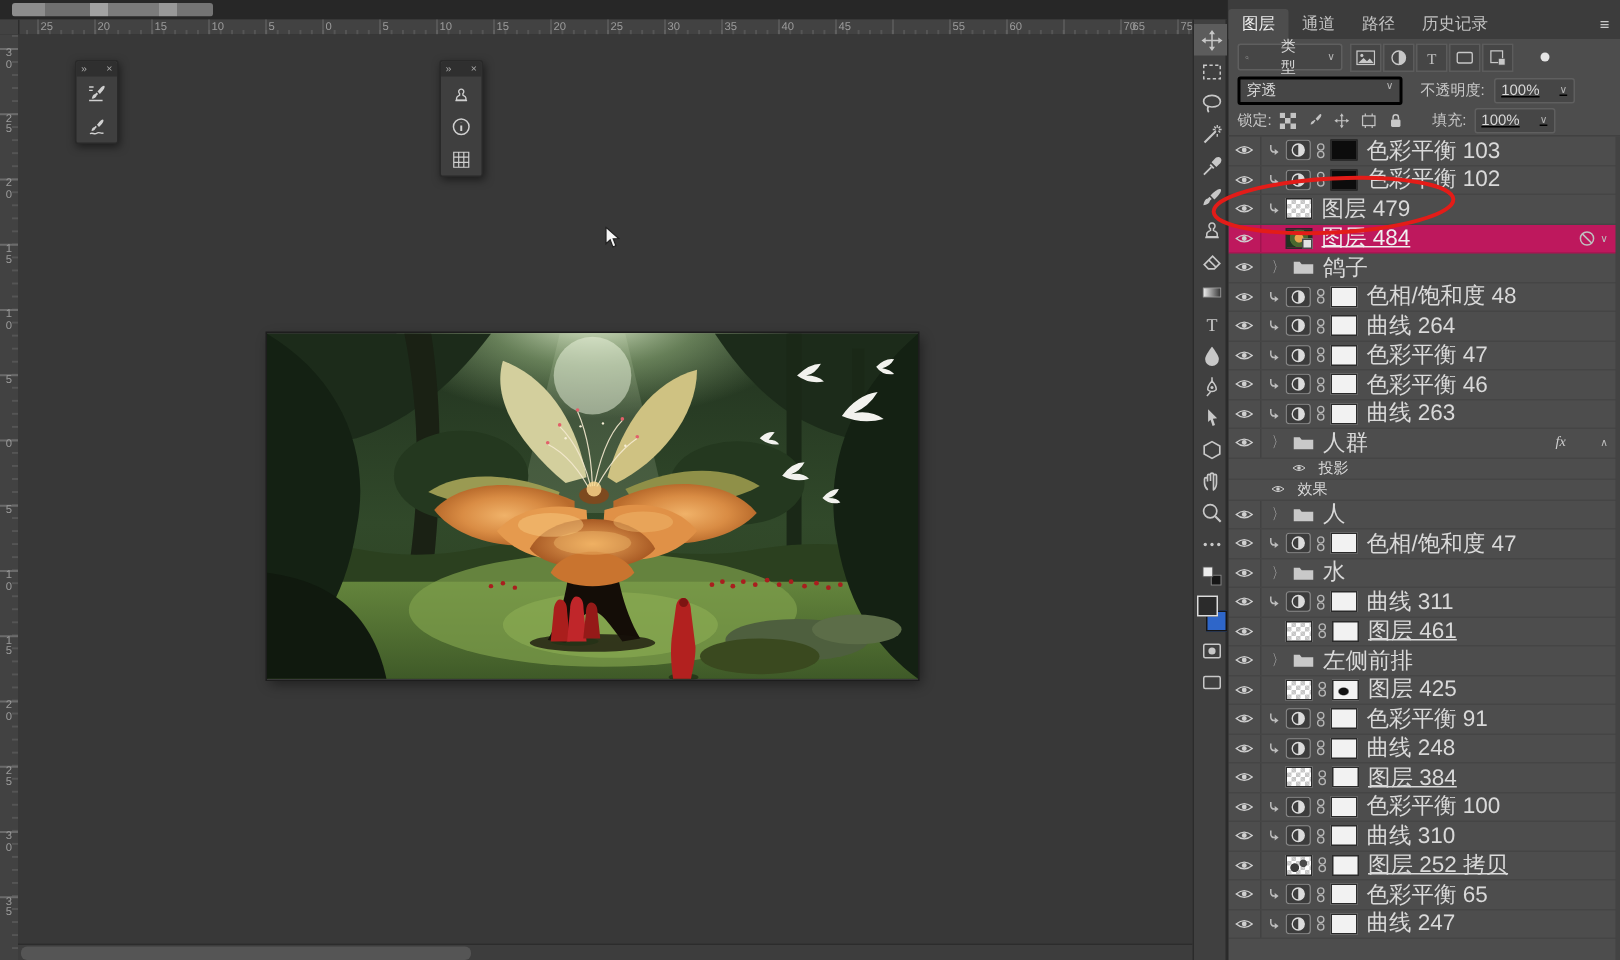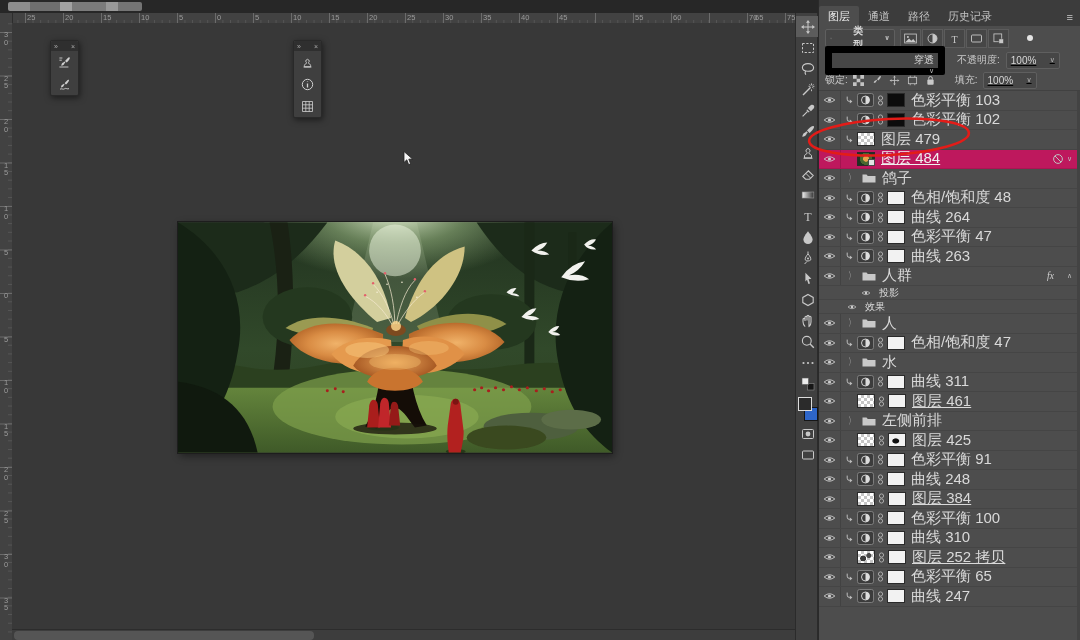--- a/index.html
+++ b/index.html
@@ -40,27 +40,27 @@
   .swatchbox{position:relative;width:23px;height:27px;margin-top:2px;}
   .sw-bg{position:absolute;left:8px;top:11px;width:12px;height:12px;background:#2e66c9;border:1px solid #161616;}
   .sw-fg{position:absolute;left:2px;top:1px;width:12px;height:12px;background:#2b2b2b;border:1px solid #dcdcdc;}
   
   .panel{position:absolute;left:818px;top:0;width:262px;height:640px;background:#4d4d4d;border-left:1px solid #2a2a2a;box-sizing:border-box;}
   .ptabswrap{height:26px;background:#3c3c3c;padding-top:6px;box-sizing:border-box;display:flex;align-items:flex-end;}
   .ptab{padding:0 9px;height:20px;line-height:20px;font-size:11px;color:#c2c2c2;}
   .ptab.active{background:#4d4d4d;color:#ededed;border-radius:2px 2px 0 0;}
   .pmenu{margin-left:auto;margin-right:7px;color:#c9c9c9;font-size:11px;line-height:18px;letter-spacing:0;}
   .frow{display:flex;align-items:center;height:24px;padding:0 6px;gap:4px;}
-  .searchbox{display:flex;align-items:center;gap:21px;background:#464646;border:1px solid #5f5f5f;border-radius:2px;height:16px;padding:0 4px;width:60px;font-weight:bold;}
+  .searchbox{display:flex;align-items:center;gap:21px;background:#464646;border:1px solid #5f5f5f;border-radius:2px;height:16px;padding:0 4px;width:60px;}
   .searchbox .lbl{font-size:10px;color:#d8d8d8;flex:1;}
   .caret{font-size:7px;color:#b5b5b5;}
   .fbtn{width:19px;height:17px;background:#464646;border:1px solid #5c5c5c;display:flex;align-items:center;justify-content:center;margin-left:1px;}
   .fdot{width:6px;height:6px;border-radius:50%;background:#e4e4e4;margin-left:14px;}
   .brow{display:flex;align-items:center;height:20px;padding:0 6px;gap:4px;}
-  .blendbox{display:flex;align-items:flex-end;background:#464646;border:7px solid #000000;border-radius:2px;height:15px;padding:0 4px;width:98px;flex-direction:column;}
+  .blendbox{display:flex;align-items:flex-start;background:#464646;border:2px solid #000000;border-radius:2px;height:15px;padding:0 4px;width:98px;}
   .blendbox .lbl{font-size:10px;color:#d8d8d8;flex:1;}
   .slabel{font-size:10px;color:#c9c9c9;}
   .valbox{display:flex;align-items:center;background:#464646;border:1px solid #5f5f5f;border-radius:2px;height:15px;padding:0 4px;width:44px;margin-left:2px;text-decoration:underline;}
   .valbox .lbl{font-size:10px;color:#d8d8d8;flex:1;}
   .lockrow{display:flex;align-items:center;height:20px;padding:0 6px;gap:3px;border-bottom:1px solid #414141;}
   .lbtn{width:15px;height:14px;display:flex;align-items:center;justify-content:center;}
   
   .lrows{position:absolute;left:0;top:91px;width:259px;bottom:0;overflow:hidden;}
   .lrow{display:flex;align-items:center;height:18.5px;border-bottom:1px solid rgba(0,0,0,.10);position:relative;}
   .lrow.sel{background:#be185d;}
@@ -76,21 +76,21 @@
   .mask.white{background:#f2f2f2;}
   .mask.black{background:#0c0c0c;}
   .mask.smudge{background:radial-gradient(ellipse at 42% 58%,#111 0 22%,transparent 30%),#f2f2f2;}
   .linkc{width:9px;display:flex;justify-content:center;flex:none;margin-left:2px;}
   .adjth{flex:none;margin-left:2px;display:flex;}
   .lname{font-size:15px;color:#d9d9d9;margin-left:6px;white-space:nowrap;}
   .lname.und{text-decoration:underline;}
   .lrow.sel .lname{color:#f0f0f0;}
   .groupcaret{color:#bdbdbd;font-size:10px;margin-left:6px;flex:none;transform:scaleX(.8);}
   .folderc{margin-left:5px;flex:none;display:flex;}
-  .fxwrap{margin-left:auto;margin-right:6px;display:flex;align-items:center;gap:13px;color:#d0d0d0;}
+  .fxwrap{margin-left:auto;margin-right:6px;display:flex;align-items:center;gap:23px;color:#d0d0d0;}
   .fxtext{font-size:9.5px;font-style:italic;font-family:"Liberation Serif","DejaVu Serif",serif;}
   .upcaret,.dncaret{font-size:7px;color:#bdbdbd;}
   .smartwrap{margin-left:auto;margin-right:6px;display:flex;align-items:center;gap:3px;}
   .subrow{height:13px;}
   .subrow .eyec{border-right:none;width:14px;}
   .annot{position:absolute;pointer-events:none;z-index:40;}
   .pscroll{position:absolute;right:0;top:91px;bottom:0;width:3px;background:#434343;}
   .hidden-defs{position:absolute;width:0;height:0;overflow:hidden;}
 </style>
 </head>
@@ -886,20 +886,44 @@
             <svg width="17" height="14">
               <use href="#i-adj"></use>
             </svg>
           </span>
           <span class="linkc">
             <svg width="7" height="11">
               <use href="#i-link"></use>
             </svg>
           </span>
           <span class="mask white"></span>
+          <span class="lname">色彩平衡 46</span>
+        </div>
+        <div class="lrow">
+          <span class="eyec">
+            <svg width="13" height="8" viewBox="0 0 14 9">
+              <use href="#i-eye"></use>
+            </svg>
+          </span>
+          <span class="clipc">
+            <svg width="8" height="8">
+              <use href="#i-clip"></use>
+            </svg>
+          </span>
+          <span class="adjth">
+            <svg width="17" height="14">
+              <use href="#i-adj"></use>
+            </svg>
+          </span>
+          <span class="linkc">
+            <svg width="7" height="11">
+              <use href="#i-link"></use>
+            </svg>
+          </span>
+          <span class="mask white"></span>
           <span class="lname">曲线 263</span>
         </div>
         <div class="lrow">
           <span class="eyec">
             <svg width="13" height="8" viewBox="0 0 14 9">
               <use href="#i-eye"></use>
             </svg>
           </span>
           <span class="groupcaret">〉</span>
           <span class="folderc">

